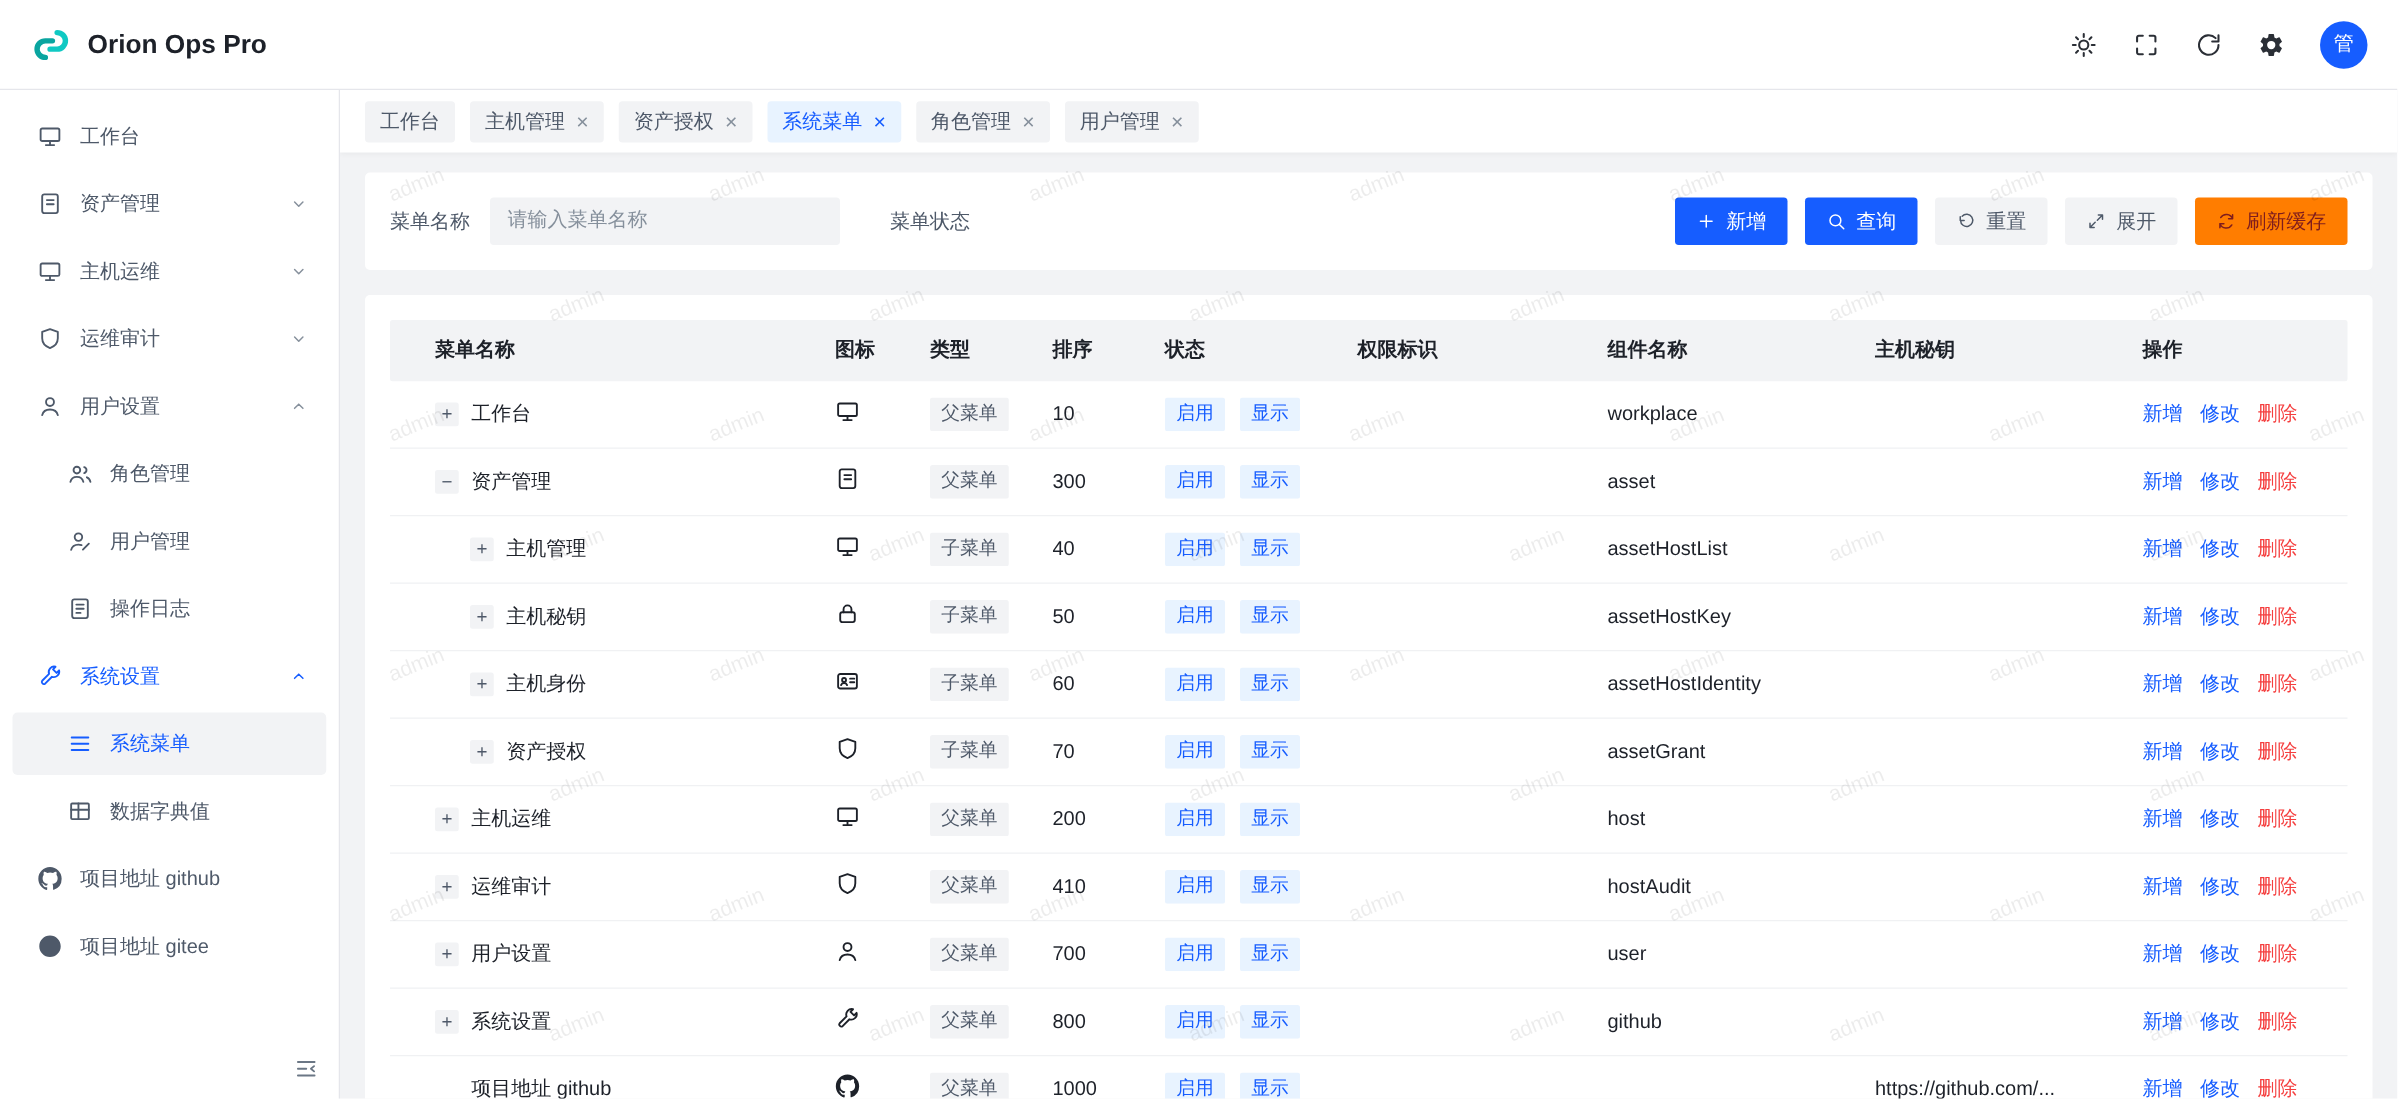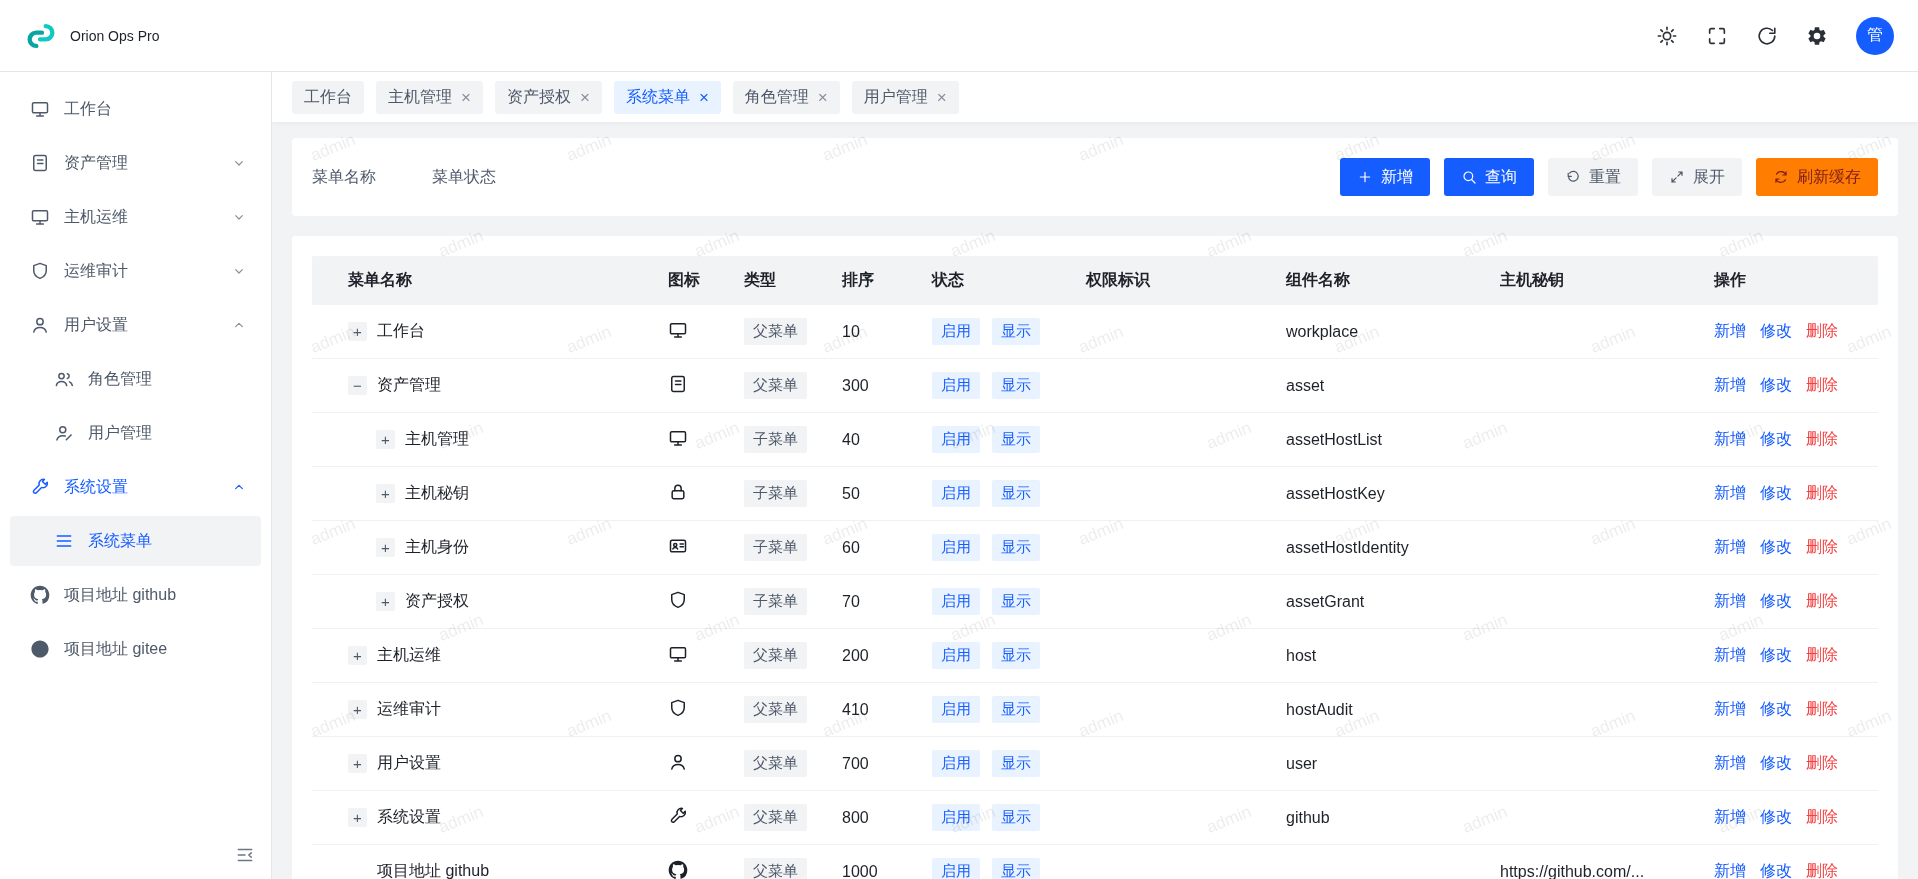--- a/index.html
+++ b/index.html
@@ -9,21 +9,21 @@
     --primary:#165dff; --danger:#f53f3f; --orange:#ff7d00;
     --badge-bg:#e8f3ff; --fill2:#f2f3f5; --border:#e5e6eb;
     --text1:#1d2129; --text2:#4e5969; --text3:#86909c;
   }
   .app{display:flex;flex-direction:column;width:1918px;height:879px}
   
   .header{height:72px;background:#fff;display:flex;align-items:center;justify-content:space-between;
     padding:0 24px;border-bottom:1px solid var(--border);flex:none;position:relative;z-index:40}
   .brand{display:flex;align-items:center;gap:12px;cursor:pointer}
   .logo svg{width:34px;height:34px;display:block}
-  .title{font-size:14px;font-weight:400;color:var(--text1)}
+  .title{font-size:21px;font-weight:700;color:var(--text1)}
   .header-actions{display:flex;align-items:center;gap:28px}
   .hicon{width:22px;height:22px;color:#2b2f36;cursor:pointer}
   .hicon svg{width:22px;height:22px;display:block}
   .avatar{width:38px;height:38px;border-radius:50%;background:var(--primary);color:#fff;display:flex;
     align-items:center;justify-content:center;font-size:16px;cursor:pointer;flex:none}
   
   .body{flex:1;display:flex;min-height:0}
   .sidebar{width:272px;background:#fff;border-right:1px solid var(--border);padding:12px 10px 50px;
     position:relative;flex:none}
   .menu-item{height:50px;display:flex;align-items:center;gap:14px;padding:0 14px 0 20px;border-radius:4px;
@@ -215,40 +215,58 @@
           </div>
           <div class="menu-item sub">
             <span class="mi-icon">
               <svg viewBox="0 0 24 24" fill="none" stroke="currentColor" stroke-width="1.8" stroke-linecap="round" stroke-linejoin="round" aria-hidden="true">
                 <circle cx="10.5" cy="8" r="3.6"></circle>
                 <path d="M3.5 20.3c.8-3.4 3.6-5.1 7-5.1 1.1 0 2.1.2 3 .5M14.8 20l5.7-5.7"></path>
               </svg>
             </span>
             <span class="mi-label">用户管理</span>
           </div>
+          <div class="menu-item sub">
+            <span class="mi-icon">
+              <svg viewBox="0 0 24 24" fill="none" stroke="currentColor" stroke-width="1.8" stroke-linecap="round" stroke-linejoin="round" aria-hidden="true">
+                <rect x="4.5" y="3" width="15" height="18" rx="2"></rect>
+                <path d="M8.5 8h7M8.5 12h7M8.5 16h4"></path>
+              </svg>
+            </span>
+            <span class="mi-label">操作日志</span>
+          </div>
           <div class="menu-item hl">
             <span class="mi-icon">
               <svg viewBox="0 0 24 24" fill="none" stroke="currentColor" stroke-width="1.8" stroke-linecap="round" stroke-linejoin="round" aria-hidden="true">
                 <path d="M20.7 6.3a5.2 5.2 0 0 1-6.8 6.2l-6.6 6.6a2 2 0 0 1-2.8-2.8l6.6-6.6a5.2 5.2 0 0 1 6.2-6.8l-2.4 2.5 3.4 3.4z"></path>
               </svg>
             </span>
             <span class="mi-label">系统设置</span>
             <span class="mi-caret">
               <svg viewBox="0 0 24 24" fill="none" stroke="currentColor" stroke-width="1.8" stroke-linecap="round" stroke-linejoin="round" aria-hidden="true">
                 <path d="M7 14.5l5-5 5 5"></path>
               </svg>
             </span>
           </div>
           <div class="menu-item sub active">
             <span class="mi-icon">
               <svg viewBox="0 0 24 24" fill="none" stroke="currentColor" stroke-width="1.8" stroke-linecap="round" stroke-linejoin="round" aria-hidden="true">
                 <path d="M4 6h16M4 12h16M4 18h16"></path>
               </svg>
             </span>
             <span class="mi-label">系统菜单</span>
+          </div>
+          <div class="menu-item sub">
+            <span class="mi-icon">
+              <svg viewBox="0 0 24 24" fill="none" stroke="currentColor" stroke-width="1.8" stroke-linecap="round" stroke-linejoin="round" aria-hidden="true">
+                <rect x="3.5" y="4.5" width="17" height="15" rx="1"></rect>
+                <path d="M3.5 10.5h17M10.5 4.5v15"></path>
+              </svg>
+            </span>
+            <span class="mi-label">数据字典值</span>
           </div>
           <div class="menu-item">
             <span class="mi-icon">
               <svg viewBox="0 0 24 24" fill="none" stroke="currentColor" stroke-width="1.8" stroke-linecap="round" stroke-linejoin="round" aria-hidden="true">
                 <path fill="currentColor" stroke="none" d="M12 .8C5.8.8.8 5.8.8 12c0 5 3.2 9.2 7.7 10.7.6.1.8-.25.8-.55v-2.1c-3.1.68-3.8-1.5-3.8-1.5-.5-1.3-1.25-1.65-1.25-1.65-1-.7.08-.68.08-.68 1.13.08 1.73 1.17 1.73 1.17 1 1.72 2.64 1.22 3.3.94.1-.73.4-1.23.7-1.51-2.5-.29-5.14-1.25-5.14-5.57 0-1.23.44-2.24 1.16-3.03-.12-.28-.5-1.43.1-2.98 0 0 .95-.3 3.1 1.16a10.8 10.8 0 0 1 5.68 0c2.16-1.46 3.1-1.16 3.1-1.16.61 1.55.23 2.7.11 2.98.73.79 1.16 1.8 1.16 3.03 0 4.33-2.65 5.28-5.17 5.56.41.35.77 1.04.77 2.1v3.11c0 .3.2.66.8.55A11.22 11.22 0 0 0 23.2 12C23.2 5.8 18.2.8 12 .8z"></path>
               </svg>
             </span>
             <span class="mi-label">项目地址 github</span>
           </div>
           <div class="menu-item">
@@ -291,20 +309,21 @@
           <div class="tab">
             <span>用户管理</span>
             <span class="tab-close">×</span>
           </div>
         </div>
 
       <div class="content">
 
         <section class="card filter-card">
           <span class="f-label">菜单名称</span>
+          <input class="f-input" placeholder="请输入菜单名称" style="">
           <span class="f-label gap">菜单状态</span>
           <div class="f-actions">
             <button class="btn primary">
               <span class="b-ic">
                   <svg viewBox="0 0 24 24" fill="none" stroke="currentColor" stroke-width="1.8" stroke-linecap="round" stroke-linejoin="round" aria-hidden="true">
                     <path d="M12 5v14M5 12h14"></path>
                   </svg>
                 </span>
               <span>新增</span>
             </button>

